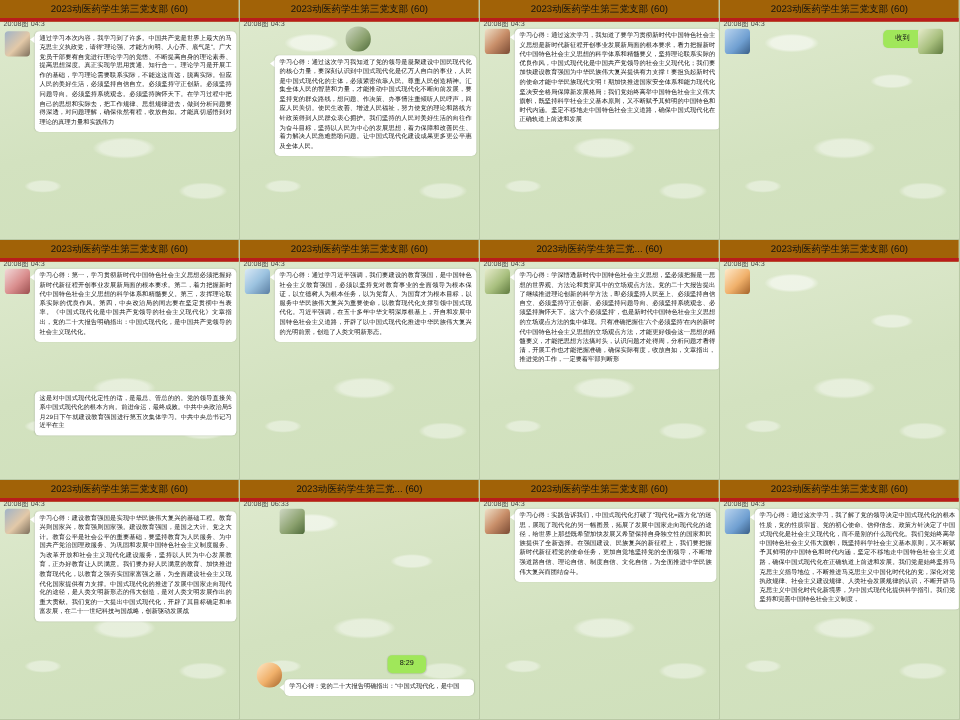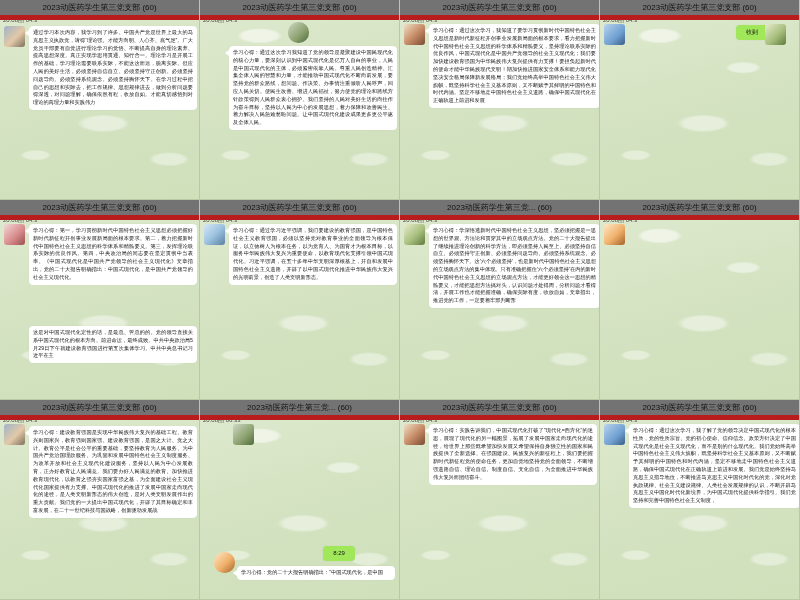--- a/index.html
+++ b/index.html
@@ -30,22 +30,22 @@
       radial-gradient(ellipse 38px 13px at 30% 18%, rgba(255,255,255,.55) 0 45%, rgba(255,255,255,0) 60%),
       radial-gradient(ellipse 30px 10px at 72% 34%, rgba(255,255,255,.45) 0 45%, rgba(255,255,255,0) 60%),
       radial-gradient(ellipse 44px 15px at 52% 62%, rgba(255,255,255,.45) 0 45%, rgba(255,255,255,0) 60%),
       radial-gradient(ellipse 26px 9px at 18% 78%, rgba(255,255,255,.40) 0 45%, rgba(255,255,255,0) 60%),
       radial-gradient(ellipse 34px 12px at 85% 80%, rgba(255,255,255,.40) 0 45%, rgba(255,255,255,0) 60%),
       linear-gradient(165deg,#dfeacf 0%,#d3e2c0 55%,#cfe0bb 100%);
     pointer-events:none;
   }
   .titlebar{
     position:absolute;top:0;left:0;right:0;height:15px;
-    background:#737373;
-    border-bottom:5px solid #b91c1c;
+    background:#a16207;
+    border-bottom:3px solid #b91c1c;
     display:flex;align-items:center;justify-content:center;
     font-size:8px;color:#111;
     white-space:nowrap;overflow:hidden;
     z-index:5;
   }
   .statusline{
     position:absolute;top:16px;left:3px;
     font-size:6px;color:#4a4a4a;
     z-index:4;
   }

